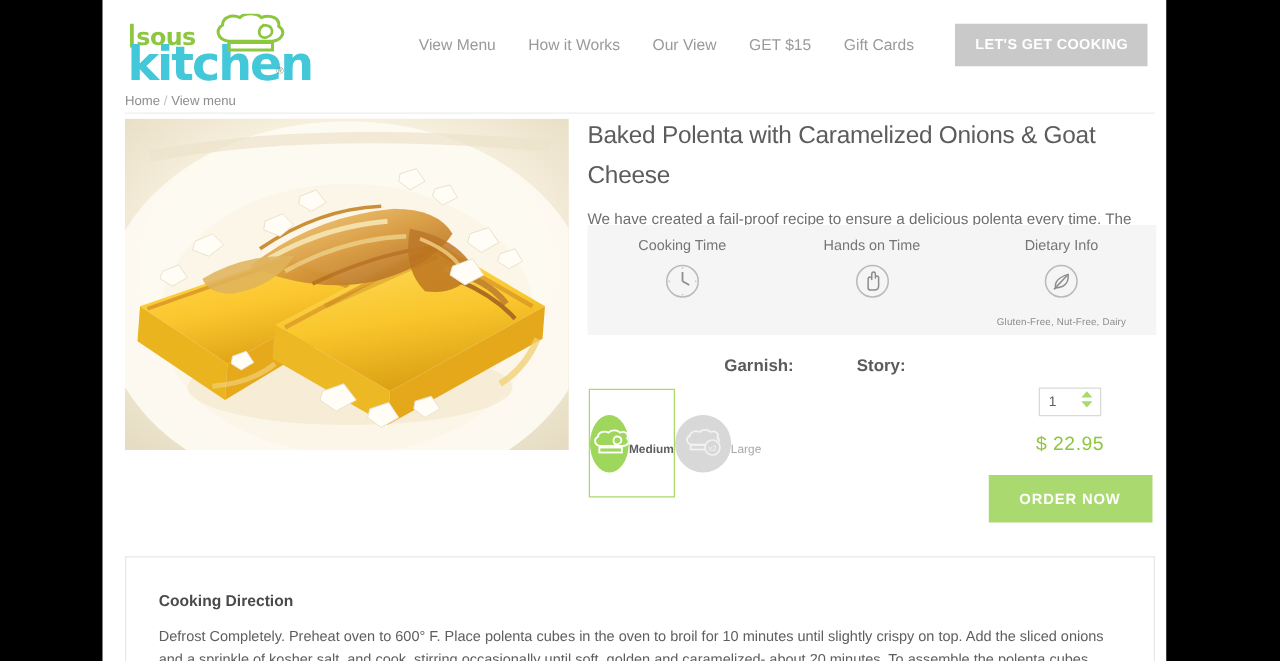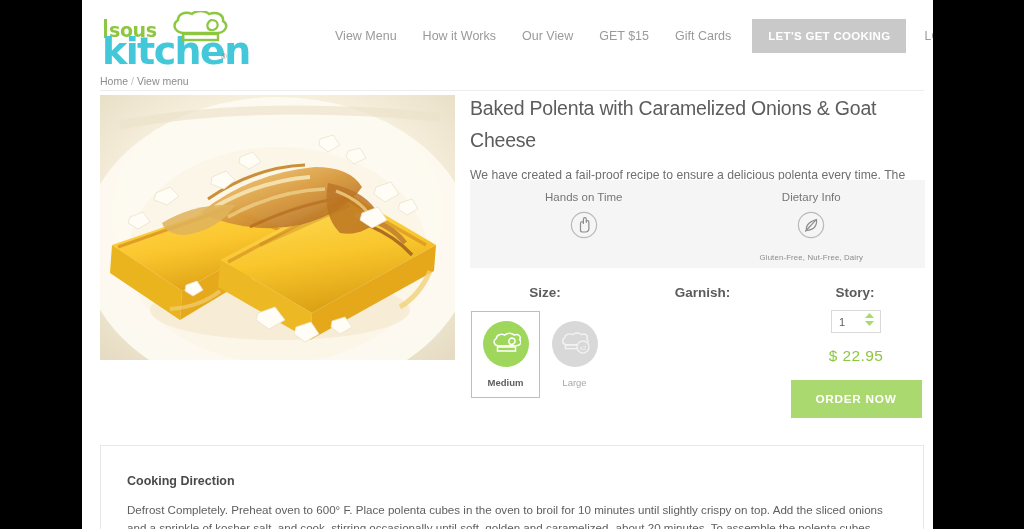--- a/index.html
+++ b/index.html
@@ -43,21 +43,21 @@
 
   .nav {
     position: absolute; left: 240px; top: 0; right: 0; height: 72px;
     display: flex; align-items: center; gap: 0;
   }
   .nav-link {
     font-size: 12.5px; color: #9a9a9a; text-decoration: none;
     padding: 0 13px; white-space: nowrap; cursor: pointer;
   }
   .nav-cta {
-    margin-left: 8px; background: #c9c9c9; color: #ffffff;
+    margin-left: 20px; background: #c9c9c9; color: #ffffff;
     font-size: 11.5px; font-weight: bold; letter-spacing: 0.3px;
     padding: 11px 16px; white-space: nowrap; cursor: pointer;
     border: none; font-family: "Liberation Sans", sans-serif;
   }
   .nav-login {
     font-size: 12px; color: #9a9a9a; padding: 0 14px 0 18px;
     text-decoration: none; letter-spacing: 0.3px; white-space: nowrap; cursor: pointer;
   }
 
   
@@ -108,26 +108,26 @@
     color: #8c8c8c; letter-spacing: 0.15px; white-space: nowrap;
   }
 
   
   .options { position: absolute; left: 388px; top: 285px; width: 455px; }
   .opt-headers { display: flex; }
   .opt-h {
     font-size: 13.5px; font-weight: bold; color: #5b5b5b; text-align: center;
   }
   .opt-h.size { width: 150px; }
-  .opt-h.garnish { width: 165px; }
+  .opt-h.garnish { width: 165px; text-align: right; }
   .opt-h.amount { width: 140px; }
 
   .size-row { position: absolute; left: 1px; top: 26px; display: flex; }
   .size-box {
-    width: 69px; height: 87px; display: flex; flex-direction: column;
+    width: 69px; height: 87px; display: flex; 
     align-items: center; justify-content: center; cursor: pointer;
     background: #fff;
   }
   .size-box.selected { border: 1px solid #a8d96a; }
   .size-circle {
     width: 46px; height: 46px; border-radius: 50%;
     display: flex; align-items: center; justify-content: center;
     position: relative;
   }
   .size-circle.green { background: #9ed75b; }
@@ -284,20 +284,34 @@
       </svg>
     </div>
 
     <div class="detail">
       <h1 class="product-title">Baked Polenta with Caramelized Onions &amp; Goat Cheese</h1>
       <p class="product-desc">We have created a fail-proof recipe to ensure a delicious polenta every time. The sweetness of this dish perfectly highlights the savory flavor of the goat cheese. The extra drizzle of honey at the end ties all the ingredients together, creating a delectable meal with rich flavor and texture.</p>
     </div>
 
     <div class="info-bar">
 
+      <div class="info-col">
+        <div class="info-label">Cooking Time</div>
+        <div class="info-icon">
+          <svg width="28" height="28" viewBox="0 0 28 28">
+            <circle cx="14" cy="14" r="12.6" fill="none" stroke="#b9b9b9" stroke-width="1.2"></circle>
+            <line x1="14" y1="14" x2="14" y2="6.6" stroke="#8d8d8d" stroke-width="1.4"></line>
+            <line x1="14" y1="14" x2="19.4" y2="17" stroke="#8d8d8d" stroke-width="1.4"></line>
+            <circle cx="14" cy="3.4" r="0.7" fill="#c4c4c4"></circle>
+            <circle cx="24.6" cy="14" r="0.7" fill="#c4c4c4"></circle>
+            <circle cx="14" cy="24.6" r="0.7" fill="#c4c4c4"></circle>
+            <circle cx="3.4" cy="14" r="0.7" fill="#c4c4c4"></circle>
+          </svg>
+        </div>
+      </div>
 
       <div class="info-col">
         <div class="info-label">Hands on Time</div>
         <div class="info-icon">
           <svg width="28" height="28" viewBox="0 0 28 28">
             <circle cx="14" cy="14" r="12.6" fill="none" stroke="#b9b9b9" stroke-width="1.2"></circle>
             <path d="M10.5 19.5 L10.5 12.5 Q10.5 10.6 12 10.6 Q13.4 10.6 13.4 12.5 L13.4 8.4 Q13.4 6.6 14.9 6.6 Q16.3 6.6 16.3 8.4 L16.3 11.3 Q16.3 9.7 17.6 9.7 Q18.9 9.7 18.9 11.4 L18.9 17.6 Q18.9 21 15.4 21 L13 21 Q10.5 21 10.5 19.5 Z" fill="none" stroke="#8d8d8d" stroke-width="1.2" stroke-linejoin="round"></path>
           </svg>
         </div>
       </div>
@@ -310,21 +324,20 @@
             <path d="M19.5 8.5 Q20.5 18.5 9.5 19.5 Q8 12 19.5 8.5 Z" fill="none" stroke="#8d8d8d" stroke-width="1.2"></path>
             <line x1="8.2" y1="20.5" x2="18.8" y2="9.2" stroke="#8d8d8d" stroke-width="1.2"></line>
           </svg>
         </div>
         <div class="info-sub">Gluten-Free, Nut-Free, Dairy</div>
       </div>
     </div>
 
     <div class="options">
       <div class="opt-headers">
-        <div class="opt-h size">Size:</div>
         <div class="opt-h garnish">Garnish:</div>
         <div class="opt-h amount">Story:</div>
       </div>
 
       <div class="size-row">
         <div class="size-box selected">
           <div class="size-circle green">
             <svg width="30" height="24" viewBox="0 0 30 24">
               <path d="M7 14 C2 13.5 1 8 5 6 C5 2.5 10 0.5 14 2.5 C16.5 0 21.5 0 24 2.5 C28.5 0.5 32 4 30 7.5 C33 10 31 14 26 14 Z" fill="none" stroke="#ffffff" stroke-width="1.6" transform="scale(0.93) translate(0.8,0.8)"></path>
               <rect x="6.5" y="15" width="18" height="4" fill="none" stroke="#ffffff" stroke-width="1.5"></rect>

